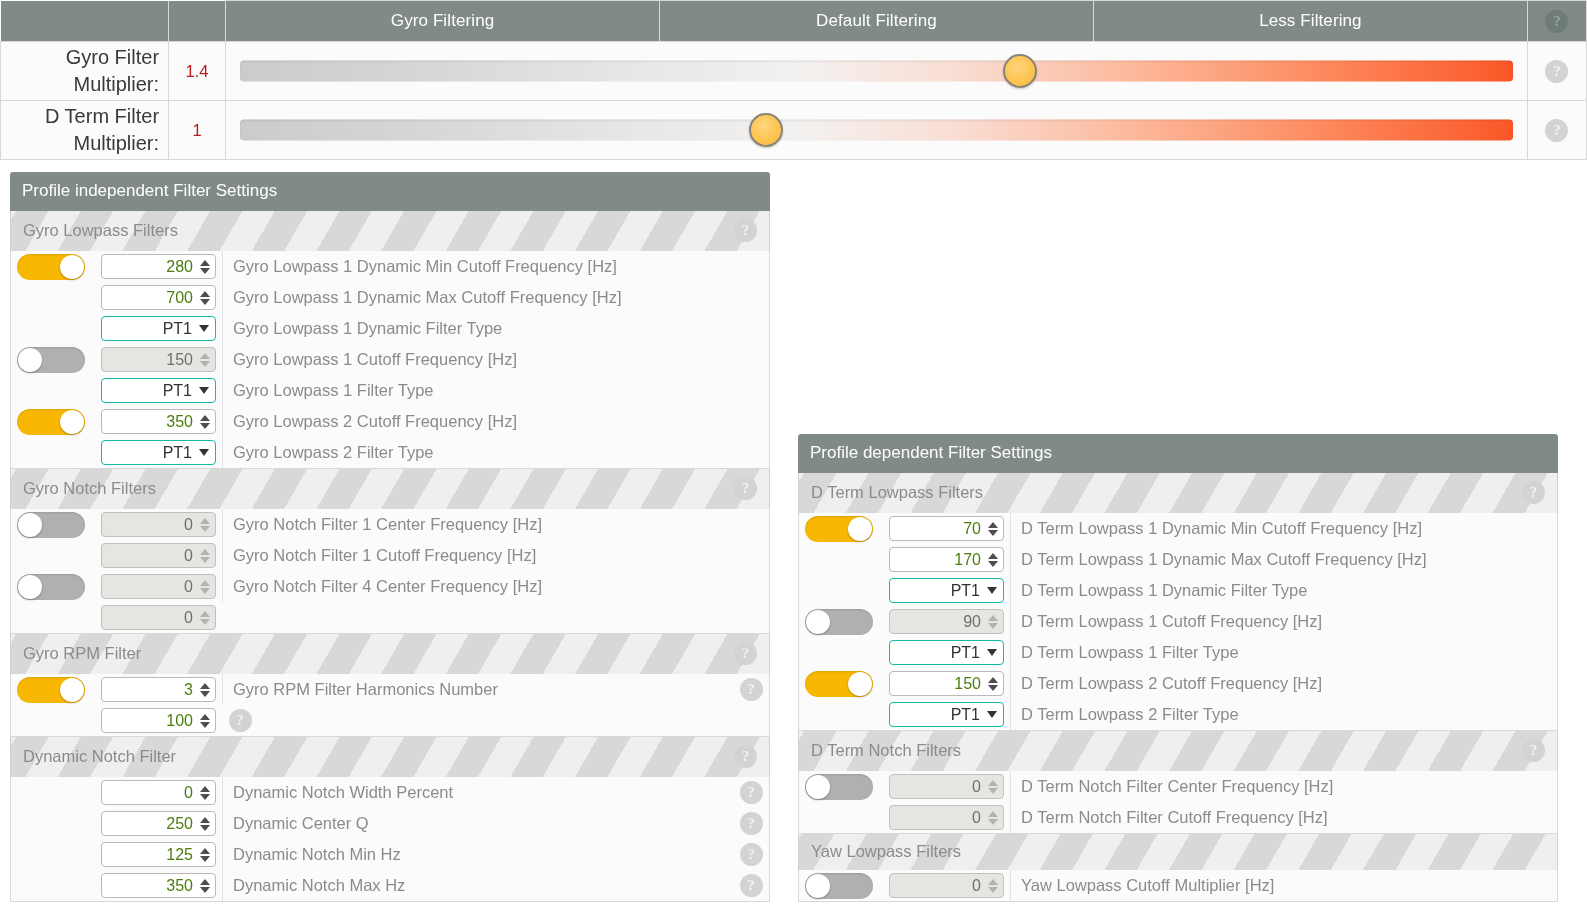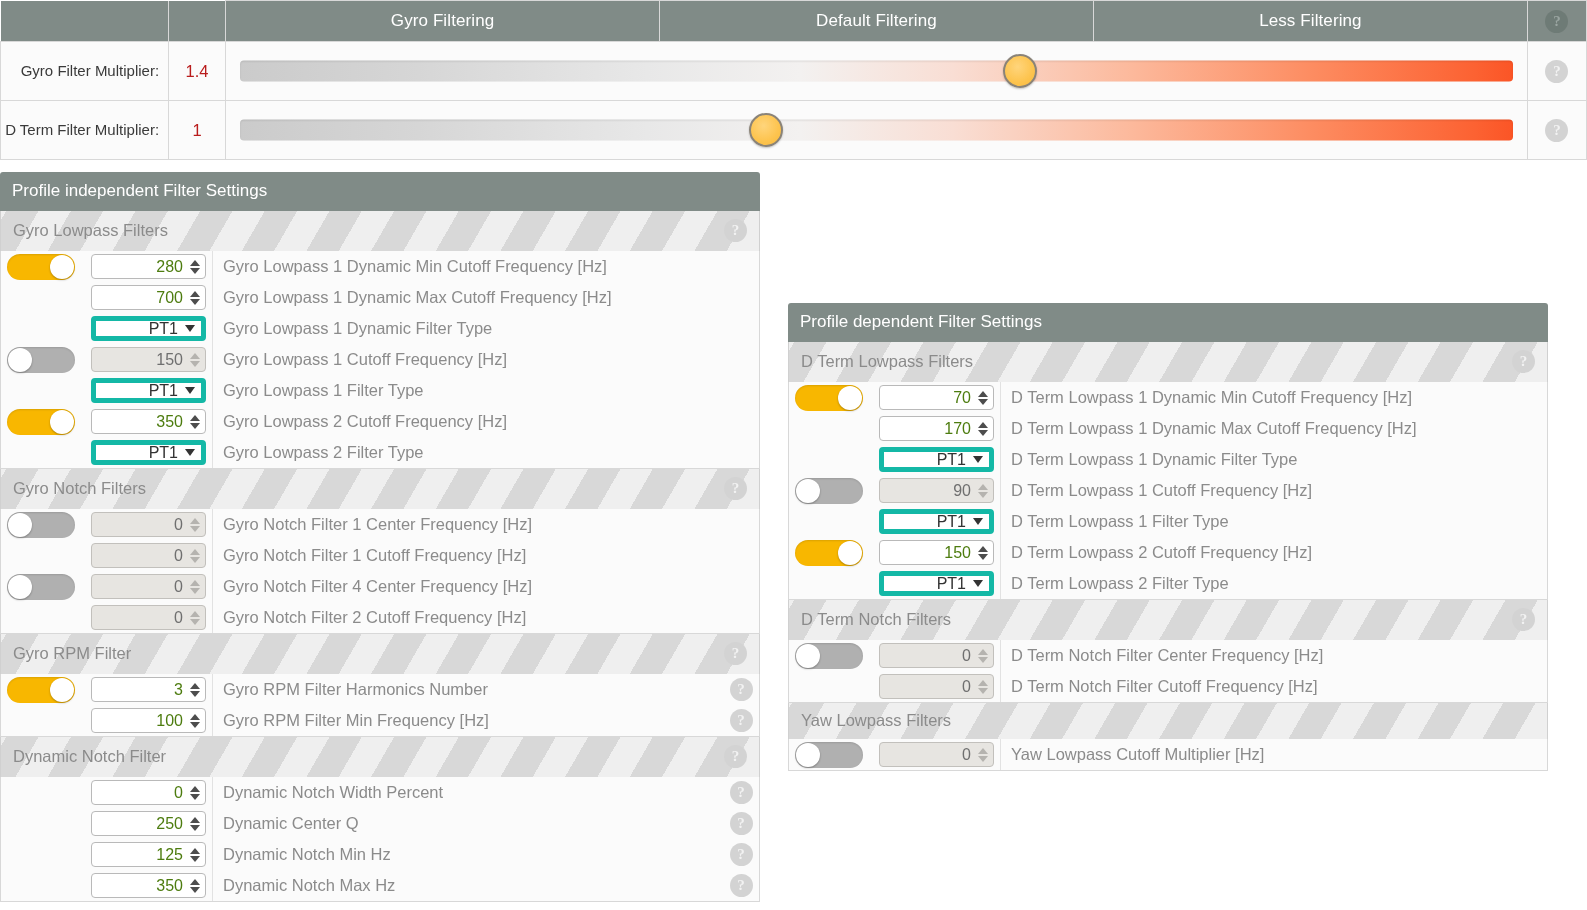--- a/index.html
+++ b/index.html
@@ -28,21 +28,21 @@
 
   .col-name { width: 165px; }
   .col-val  { width: 56px; }
   .col-more { width: 426px; }
   .col-def  { width: 426px; }
   .col-less { width: 426px; }
   .col-help { width: 58px; }
 
   .row-name {
     text-align: right; padding-right: 9px !important;
-    font-size: 15px; color: #3a3a3a; line-height: 1.33;
+    font-size: 20px; color: #3a3a3a; line-height: 1.33;
     background: #fbfbfb;
     margin-left: 20px;
   }
   .row-val {
     text-align: center; font-size: 16.5px; color: #b91c1c; background: #fbfbfb;
   }
   .row-slider { background: #fbfbfb; position: relative; height: 58px; }
   .row-help-cell { background: #fbfbfb; text-align: center; vertical-align: middle; }
 
   .slider-wrap { position: relative; height: 58px; }
@@ -70,22 +70,22 @@
     display: inline-block; width: 23px; height: 23px; border-radius: 50%;
     background: #d3d3d3; color: #f2f2f2;
     font-size: 15px; line-height: 23px; text-align: center;
     font-family: "Liberation Serif", serif; font-weight: bold;
     cursor: pointer; vertical-align: middle; user-select: none;
   }
   .help.dark { background: #6e7b76; color: #9aa5a1; }
 
   
   .panels {
-    display: flex; gap: 28px; padding: 12px 10px 0 0; width: 1587px;
-    align-items: center;
+    display: flex; gap: 28px; padding: 12px 10px 0 10px; width: 1587px;
+    align-items: flex-end;
   }
   .panel { flex: 0 0 760px; }
 
   .panel-title {
     background: #808b87; color: #fff;
     font-size: 17px; padding: 9px 12px 10px 12px;
     border-radius: 3px 3px 0 0;
   }
 
   .section-head {
@@ -158,21 +158,21 @@
 
   .numbox.disabled { background: #e7e5e1; border-color: #c2c0bc; }
   .numbox.disabled input { color: #6f6f6f; }
   .numbox.disabled .spin i.up   { border-bottom-color: #b5b3af; }
   .numbox.disabled .spin i.down { border-top-color: #b5b3af; }
 
   
   .selbox {
     display: flex; align-items: center; justify-content: flex-end;
     width: 115px; height: 25px; padding-right: 6px;
-    border: 5px solid #14b8a6; border-radius: 4px; background: #fff;
+    border: 1px solid #14b8a6; border-radius: 4px; background: #fff;
     font-size: 16px; color: #333; cursor: pointer;
   }
   .selbox .caret {
     width: 0; height: 0; margin-left: 7px;
     border-left: 5px solid transparent; border-right: 5px solid transparent;
     border-top: 7px solid #333;
   }
 </style>
 </head>
 <body>
@@ -397,21 +397,20 @@
           <div class="toggle-col"></div>
           <div class="input-col">
             <div class="numbox disabled">
               <input type="text" disabled="disabled" value="0" style="">
               <div class="spin">
                 <i class="up"></i>
                 <i class="down"></i>
               </div>
             </div>
           </div>
-          <div class="label-col">Gyro Notch Filter 2 Cutoff Frequency [Hz]</div>
           <div class="help-col"></div>
         </div>
       </div>
       <div class="section-head">
         <span>Gyro RPM Filter</span>
         <span class="help">?</span>
       </div>
       <div class="section-body">
         <div class="frow">
           <div class="toggle-col">
@@ -437,21 +436,20 @@
           <div class="toggle-col"></div>
           <div class="input-col">
             <div class="numbox">
               <input type="text" value="100" style="">
               <div class="spin">
                 <i class="up"></i>
                 <i class="down"></i>
               </div>
             </div>
           </div>
-          <div class="label-col">Gyro RPM Filter Min Frequency [Hz]</div>
           <div class="help-col">
             <span class="help">?</span>
           </div>
         </div>
       </div>
       <div class="section-head">
         <span>Dynamic Notch Filter</span>
         <span class="help">?</span>
       </div>
       <div class="section-body">

